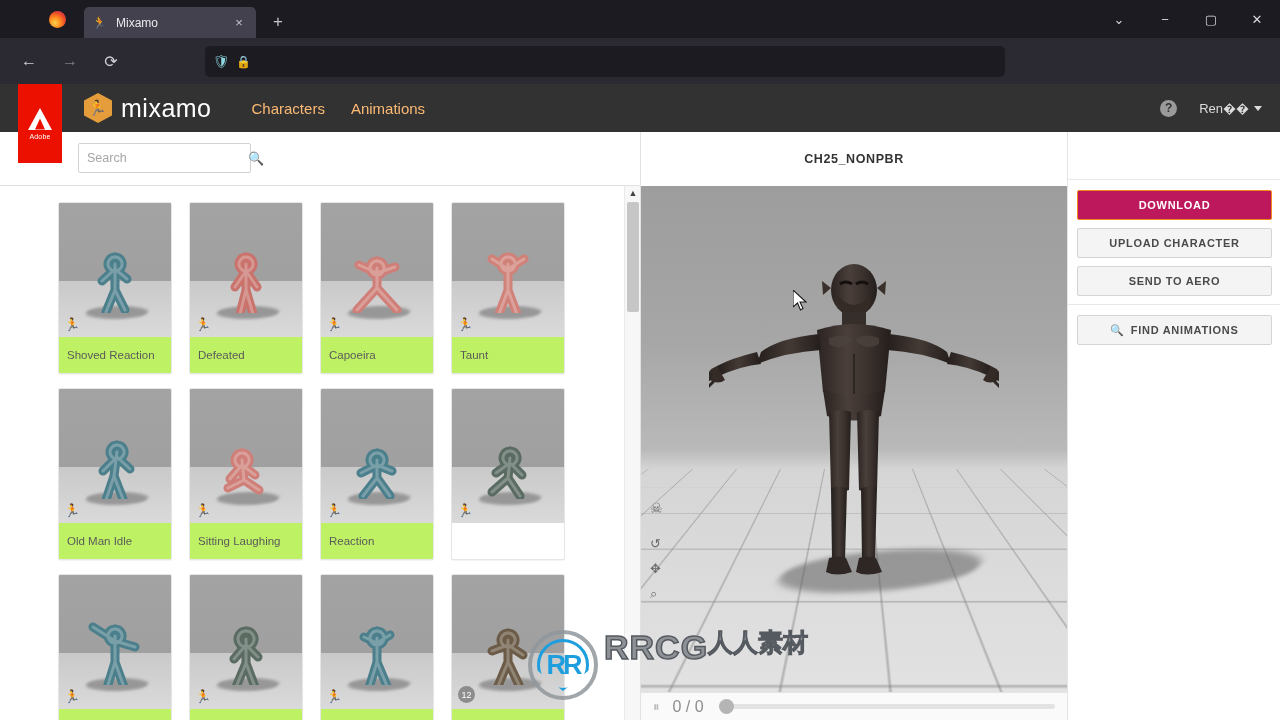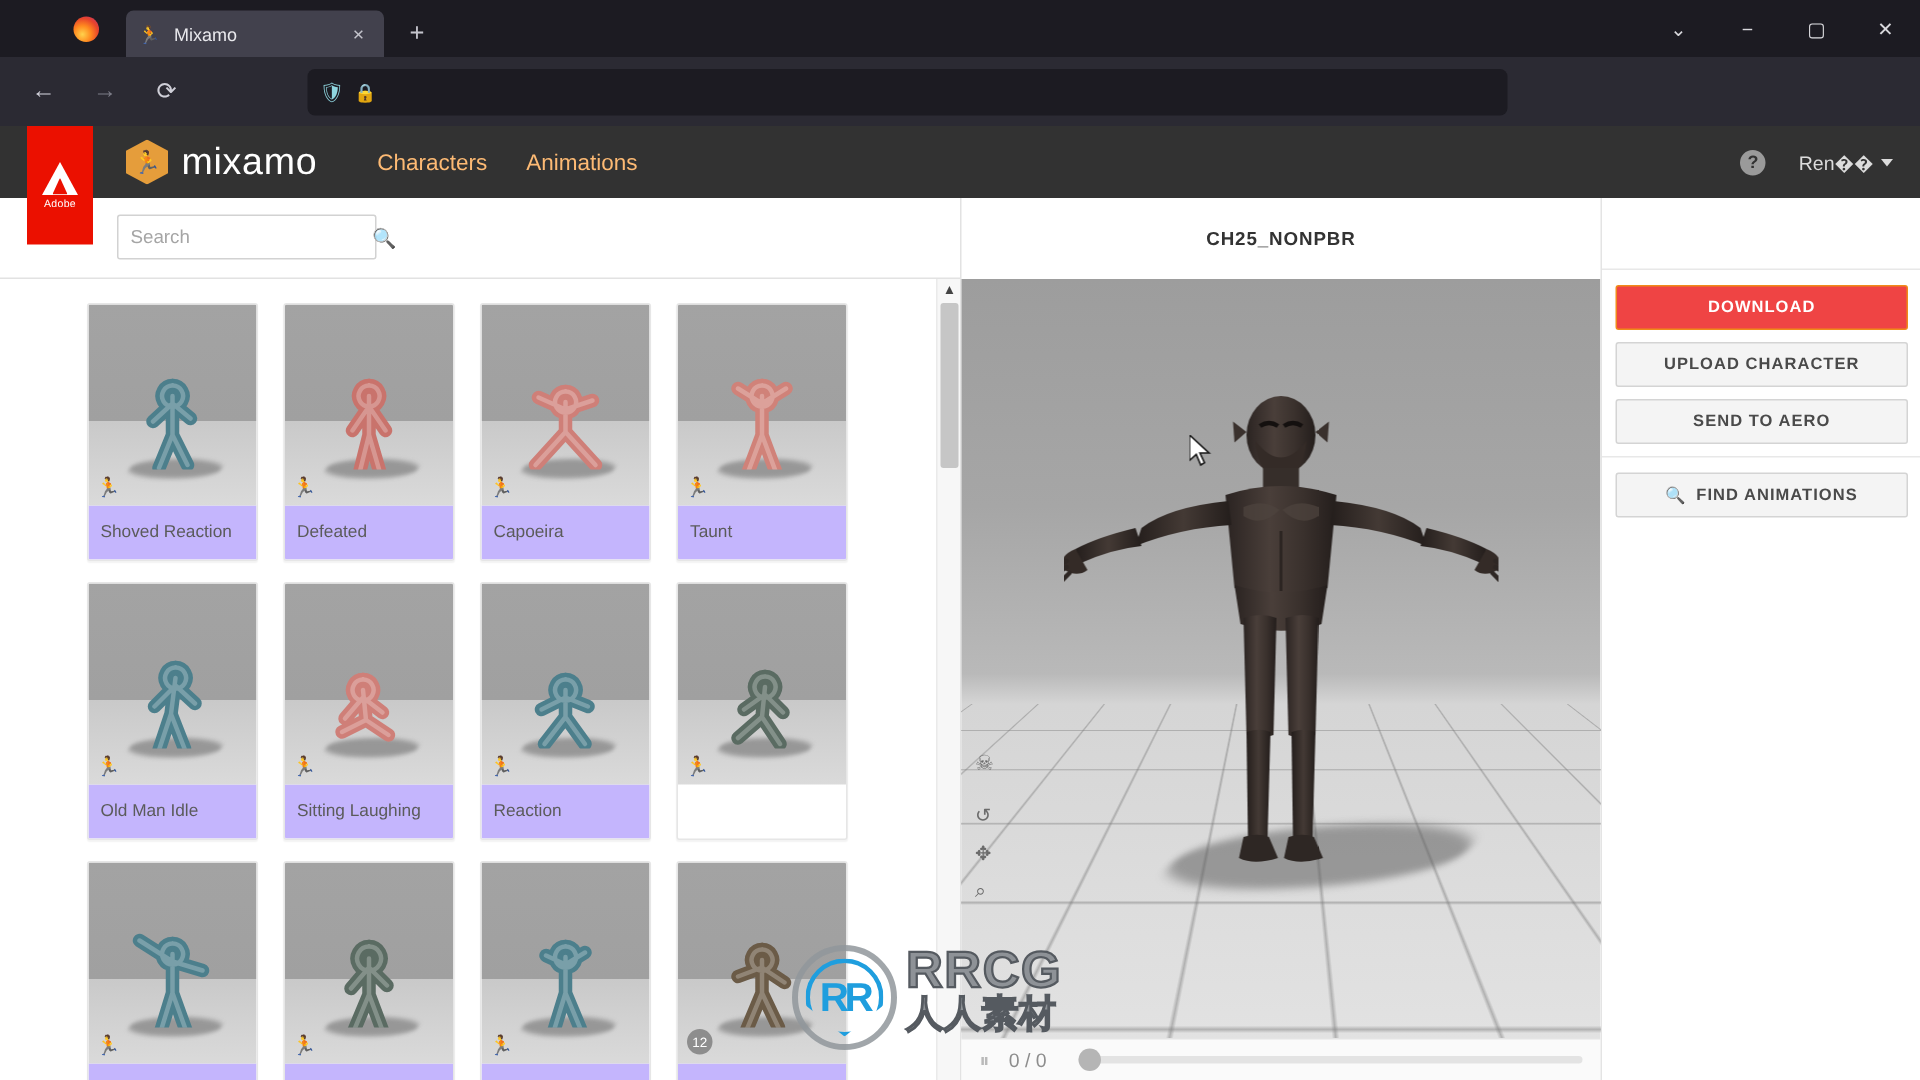--- a/index.html
+++ b/index.html
@@ -188,21 +188,21 @@
   .card-thumb {
     height: 134px; position: relative; overflow: hidden;
     background: linear-gradient(#a3a3a3 0%, #a0a0a0 58%, #c9c9c9 58%, #dadada 100%);
   }
   .run-ico {
     position: absolute; left: 5px; bottom: 5px; font-size: 13px;
     color: #6d6d6d; z-index: 3;
   }
   .card-label {
     height: 36px; display: flex; align-items: center; padding: 0 8px;
-    font-size: 11.5px; color: #5b5b5b; background: #c4b5fd;
+    font-size: 11.5px; color: #5b5b5b; background: #bef264;
     white-space: nowrap; overflow: hidden; text-overflow: ellipsis;
   }
   .badge12 {
     position: absolute; left: 6px; bottom: 6px; width: 17px; height: 17px;
     border-radius: 50%; background: #8d8d8d; color: #fff; font-size: 9px;
     display: flex; align-items: center; justify-content: center; z-index: 4;
   }
   
   .fig { position: absolute; left: 50%; bottom: 24px; transform: translateX(-50%); }
   .fig svg { display: block; }
@@ -265,21 +265,21 @@
   }
   .vtool { font-size: 13px; color: #6b6b6b; cursor: pointer; line-height: 1; }
   .vtool.skull { font-size: 14px; margin-bottom: 10px; }
 
   .playbar {
     position: absolute; left: 0; bottom: 0; width: 426px; height: 28px;
     background: #fafafa; border-top: 1px solid #e4e4e4;
     display: flex; align-items: center; padding: 0 12px; gap: 14px;
   }
   .pause-btn { color: #b9b9b9; font-size: 13px; letter-spacing: -1px; cursor: pointer; }
-  .frame-count { color: #8d8d8d; font-size: 13px; min-width: 32px; }
+  .frame-count { color: #8d8d8d; font-size: 16px; min-width: 32px; }
   .track {
     flex: 1; height: 5px; background: #e3e3e3; border-radius: 3px;
     position: relative; cursor: pointer;
   }
   .track-handle {
     position: absolute; left: 0; top: -5px; width: 15px; height: 15px;
     border-radius: 50%; background: #b5b5b5; cursor: pointer;
   }
 
   
@@ -289,41 +289,41 @@
   }
   .act-sep { height: 48px; border-bottom: 1px solid #e8e8e8; margin: -10px -9px 10px; }
   .btn {
     width: 100%; height: 30px; border: 1px solid #d4d4d4; border-radius: 2px;
     background: #f4f4f4; color: #4a4a4a; font-size: 11px; font-weight: bold;
     letter-spacing: .7px; display: flex; align-items: center;
     justify-content: center; gap: 6px; cursor: pointer; margin-bottom: 8px;
     font-family: "Liberation Sans", sans-serif;
   }
   .btn.primary {
-    background: #ef4444; border-color: #f08a1a; color: #fff;
+    background: #be185d; border-color: #f08a1a; color: #fff;
   }
   .divider { height: 1px; background: #e8e8e8; margin: 8px -9px 10px; }
 
   
   .wm-rrcg {
     position: absolute; left: 528px; top: 630px; display: flex;
     align-items: flex-start; gap: 6px; z-index: 40; pointer-events: none;
   }
   .wm-ring {
     width: 70px; height: 70px; border-radius: 50%;
     border: 4px solid rgba(145,150,155,.85);
     display: flex; align-items: center; justify-content: center;
     position: relative;
   }
   .wm-ring::before {
     content: ""; position: absolute; inset: 5px; border-radius: 50%;
     border: 3px solid #1f9ede; clip-path: polygon(0 0, 100% 0, 100% 60%, 50% 100%, 0 60%);
   }
   .wm-rr { color: #1f9ede; font-size: 27px; font-weight: bold; letter-spacing: -3px; }
-  .wm-text { display: flex; flex-direction: column; line-height: 1; }
+  .wm-text { display: flex; line-height: 1; }
   .wm-main {
     font-size: 34px; font-weight: bold; color: #8e9297;
     -webkit-text-stroke: 1.5px #555a60; letter-spacing: 1px;
   }
   .wm-sub { font-size: 25px; font-weight: bold; color: #8e9297; -webkit-text-stroke: 1px #555a60; }
   .wm-udemy {
     position: absolute; right: 8px; bottom: 3px; font-size: 11px;
     color: rgba(255,255,255,.45); z-index: 40; pointer-events: none;
     font-weight: bold;
   }

